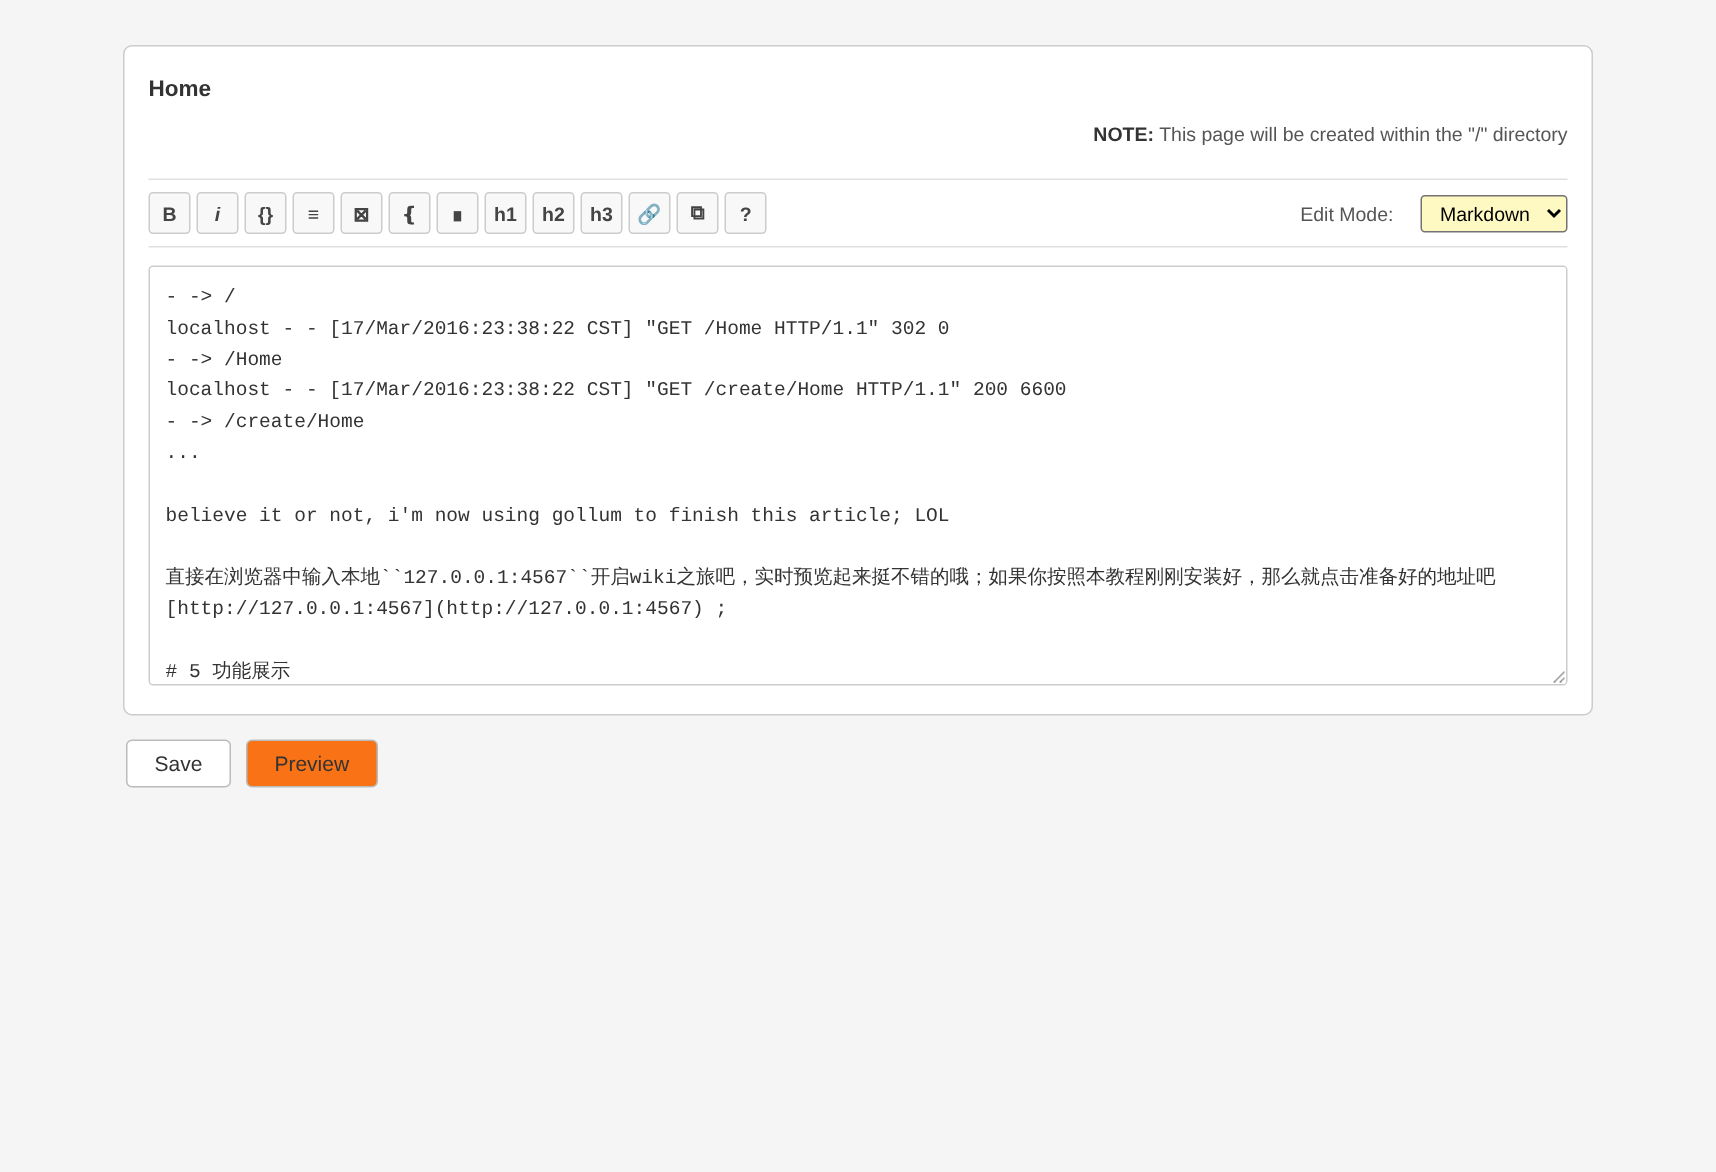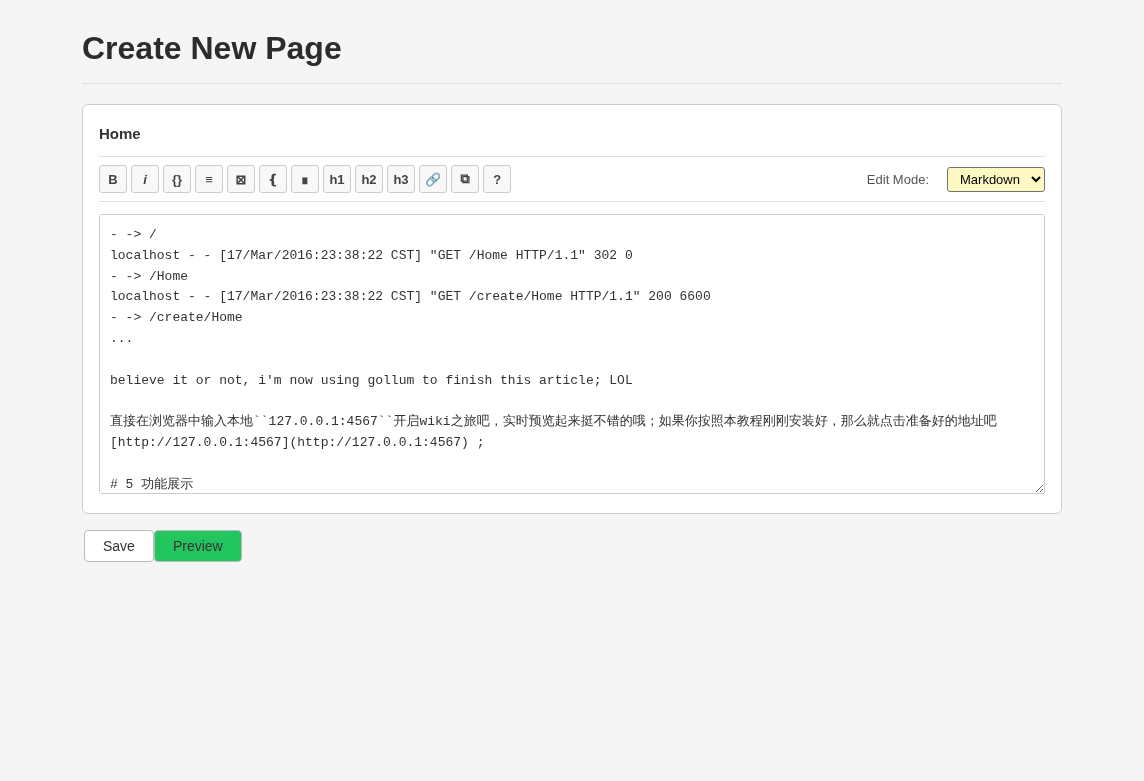--- a/index.html
+++ b/index.html
@@ -114,50 +114,54 @@
     }
     .commit-input {
       width: 100%;
       border: none;
       outline: none;
       font-size: 14px;
       color: #555;
     }
     .action-buttons {
       display: flex;
+      gap: 10px;
       padding: 0 2px;
     }
     .btn-save {
       padding: 7px 18px;
       background: #fff;
       border: 1px solid #bbb;
       border-radius: 4px;
       font-size: 14px;
       cursor: pointer;
       color: #333;
     }
     .btn-preview {
       padding: 7px 18px;
-      background: #22c55e;
+      background: #f97316;
       border: 1px solid #bbb;
       border-radius: 4px;
       font-size: 14px;
       cursor: pointer;
       color: #333;
     }
   </style>
 </head>
 <body>
 
 <div class="page-wrapper">
-  <h1 class="page-title">Create New Page</h1>
 
   <div class="editor-container">
     <input class="page-name-input" type="text" value="Home" style="">
 
+    <div class="note-bar">
+      <strong>NOTE:</strong>
+      <span>This page will be created within the "/" directory</span>
+    </div>
 
     <div class="toolbar">
       <button class="toolbar-btn" title="Bold">
           <strong>B</strong>
         </button>
       <button class="toolbar-btn" title="Italic">
           <em>i</em>
         </button>
       <button class="toolbar-btn" title="Code">{}</button>
       <button class="toolbar-btn" title="Unordered List">≡</button>

